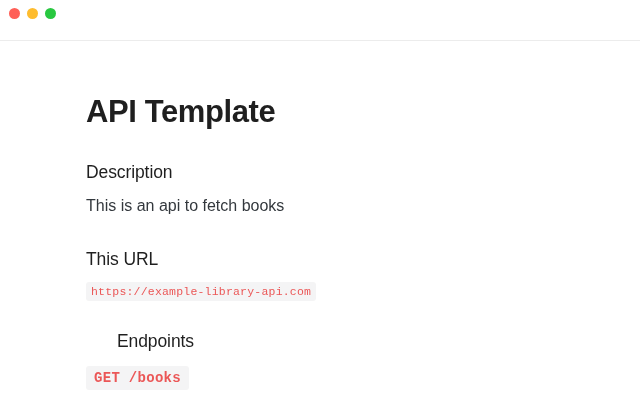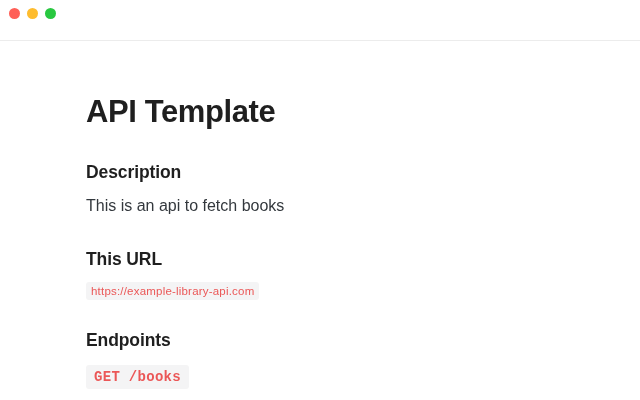--- a/index.html
+++ b/index.html
@@ -68,40 +68,41 @@
   h1.title {
     font-size: 31px;
     font-weight: bold;
     color: #1f1f1f;
     margin: 0 0 0 0;
     letter-spacing: -0.4px;
     line-height: 1.2;
   }
   h2.section {
     font-size: 17.5px;
-    font-weight: bold;
+    font-weight: normal;
     color: #1f1f1f;
     margin: 32px 0 0 0;
     letter-spacing: -0.1px;
   }
   h2.section.tight {
     margin-top: 30px;
+    margin-left: 31px;
   }
   p.para {
     font-size: 16px;
     color: #33383d;
     margin: 11px 0 0 0;
     line-height: 1.45;
   }
   .code-inline {
     display: inline-block;
     margin-top: 12px;
     background: #f4f4f5;
     color: #eb5757;
-    font-family: Liberation Sans, sans-serif;
+    font-family: Liberation Mono, monospace;
     font-size: 11.5px;
     padding: 3px 5px 3px 5px;
     border-radius: 3px;
     letter-spacing: 0.2px;
   }
   .code-endpoint {
     display: inline-block;
     margin-top: 14px;
     background: #f4f4f5;
     color: #eb5757;

